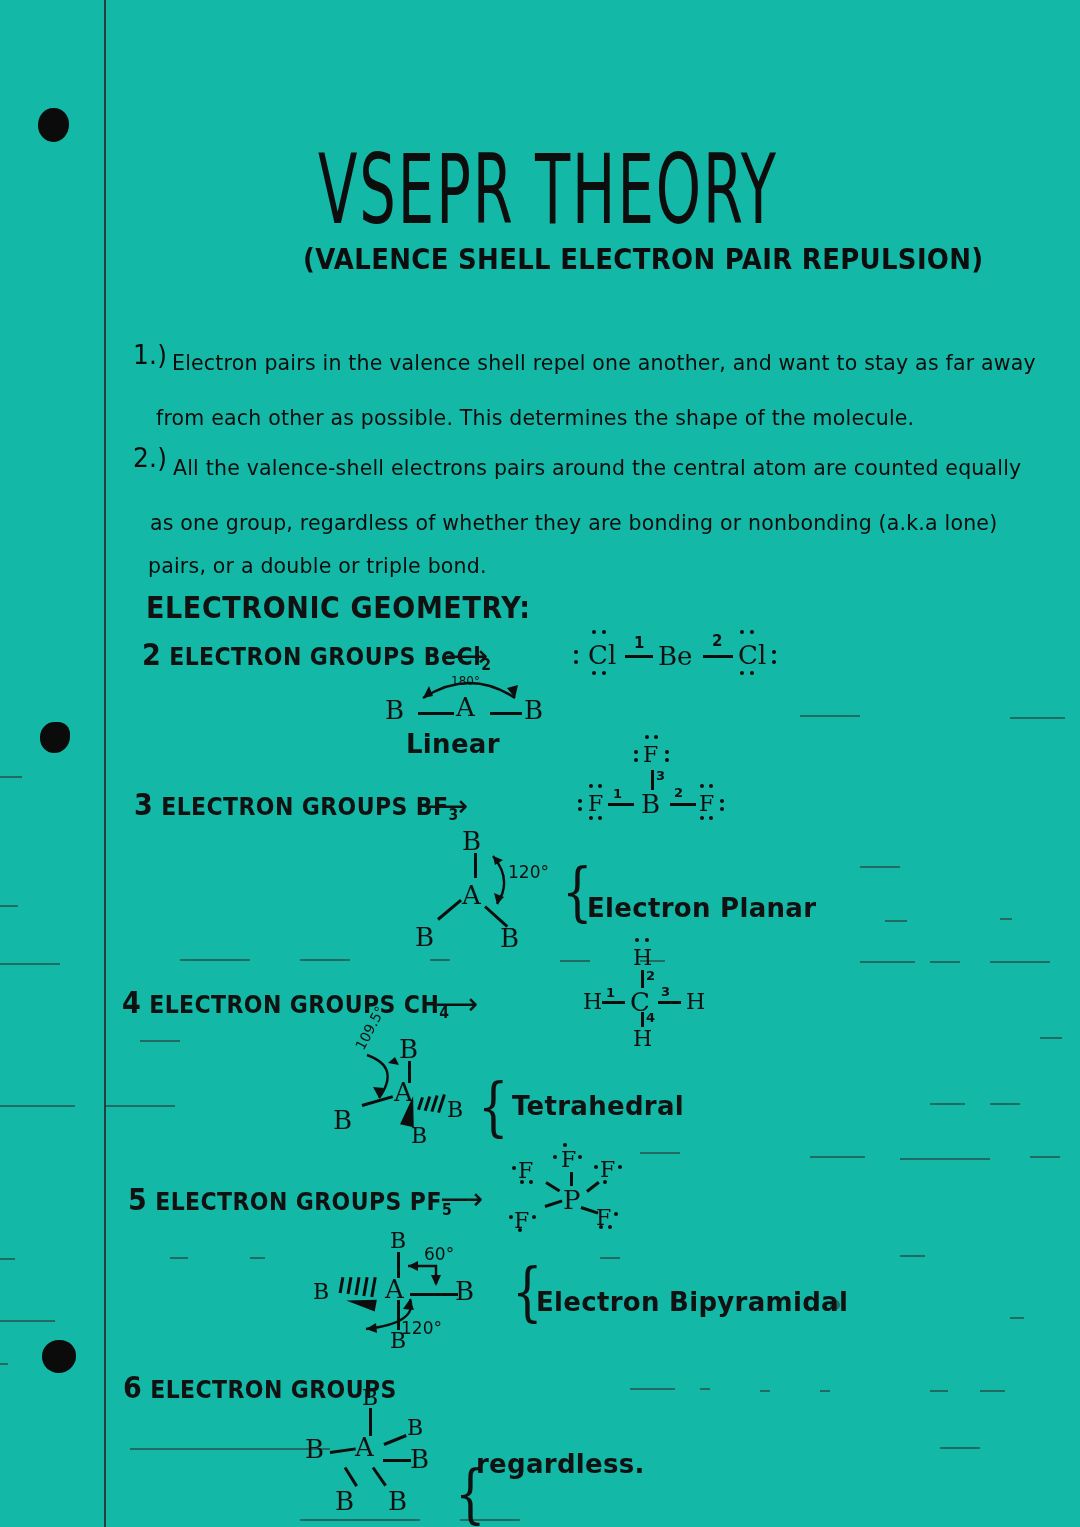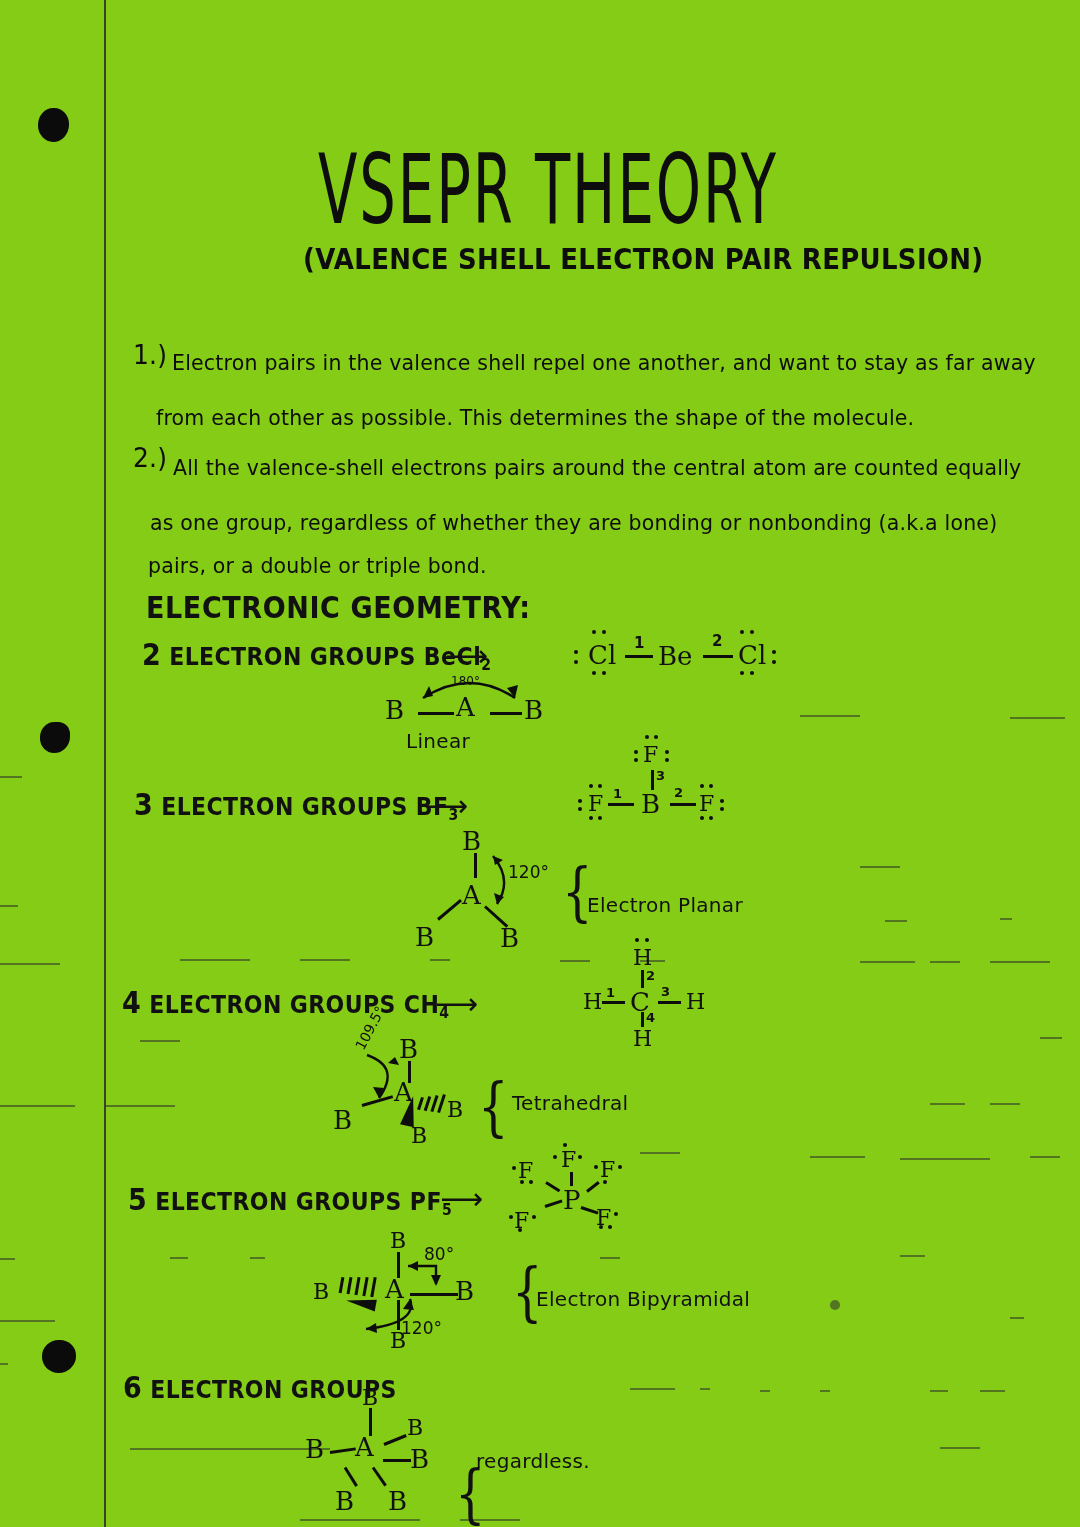--- a/index.html
+++ b/index.html
@@ -4,21 +4,21 @@
 <style>
   html, body {
     margin: 0;
     padding: 0;
     background: #ffffff;
   }
   #page {
     position: relative;
     width: 1080px;
     height: 1527px;
-    background: #84cc16;
+    background: #14b8a6;
     overflow: hidden;
     font-family: "DejaVu Sans", sans-serif;
     color: #111111;
   }
 
   
   .margin-line {
     position: absolute;
     left: 104px;
     top: 0;
@@ -103,23 +103,23 @@
     letter-spacing: .4px;
     transform: scaleY(1.1);
     transform-origin: left top;
   }
   .group-line .gnum { font-size: 27px; }
   .group-line .formula { font-weight: 700; letter-spacing: .5px; }
   .group-line sub { font-size: 14px; }
 
   .shape-name {
     position: absolute;
-    font-size: 20px;
+    font-size: 26px;
     letter-spacing: .3px;
-    font-weight: 400;
+    font-weight: 700;
   }
 
   .atom {
     position: absolute;
     font-size: 26px;
     font-weight: 400;
     font-family: "DejaVu Serif", serif;
   }
   .atom.small { font-size: 22px; }
   .ang {
@@ -450,21 +450,21 @@
     <div class="hash" style="left:372px;top:1277px;height:20px;transform:rotate(10deg);"></div>
 
     <div class="wedge" style="left:346px;top:1297px;border-width:6px 30px 6px 0;border-color:transparent #0d0d0d transparent transparent;transform:rotate(10deg);"></div>
     <div class="vbond" style="left:397px;top:1300px;height:30px;"></div>
     <div class="atom small" style="left:390px;top:1328px;">B</div>
     <svg class="arcarrow" style="left:400px;top:1248px;" width="50" height="42" viewBox="0 0 50 42">
       <path d="M8,18 L36,18 L36,36" stroke="#0d0d0d" stroke-width="2.4" fill="none"></path>
       <path d="M8,18 L18,13 L18,23 Z" fill="#0d0d0d"></path>
       <path d="M36,38 L31,27 L41,27 Z" fill="#0d0d0d"></path>
     </svg>
-    <div class="ang" style="left:424px;top:1244px;">80°</div>
+    <div class="ang" style="left:424px;top:1244px;">60°</div>
     <svg class="arcarrow" style="left:348px;top:1293px;" width="80" height="48" viewBox="0 0 80 48">
       <path d="M62,6 Q70,30 18,36" stroke="#0d0d0d" stroke-width="2.4" fill="none"></path>
       <path d="M62,6 L55,16 L66,17 Z" fill="#0d0d0d"></path>
       <path d="M18,36 L28,30 L29,40 Z" fill="#0d0d0d"></path>
     </svg>
     <div class="ang" style="left:401px;top:1318px;">120°</div>
     <div class="brace" style="left:512px;top:1255px;">{</div>
     <div class="shape-name" style="left:536px;top:1287px;">Electron Bipyramidal</div>
   </div>
 

